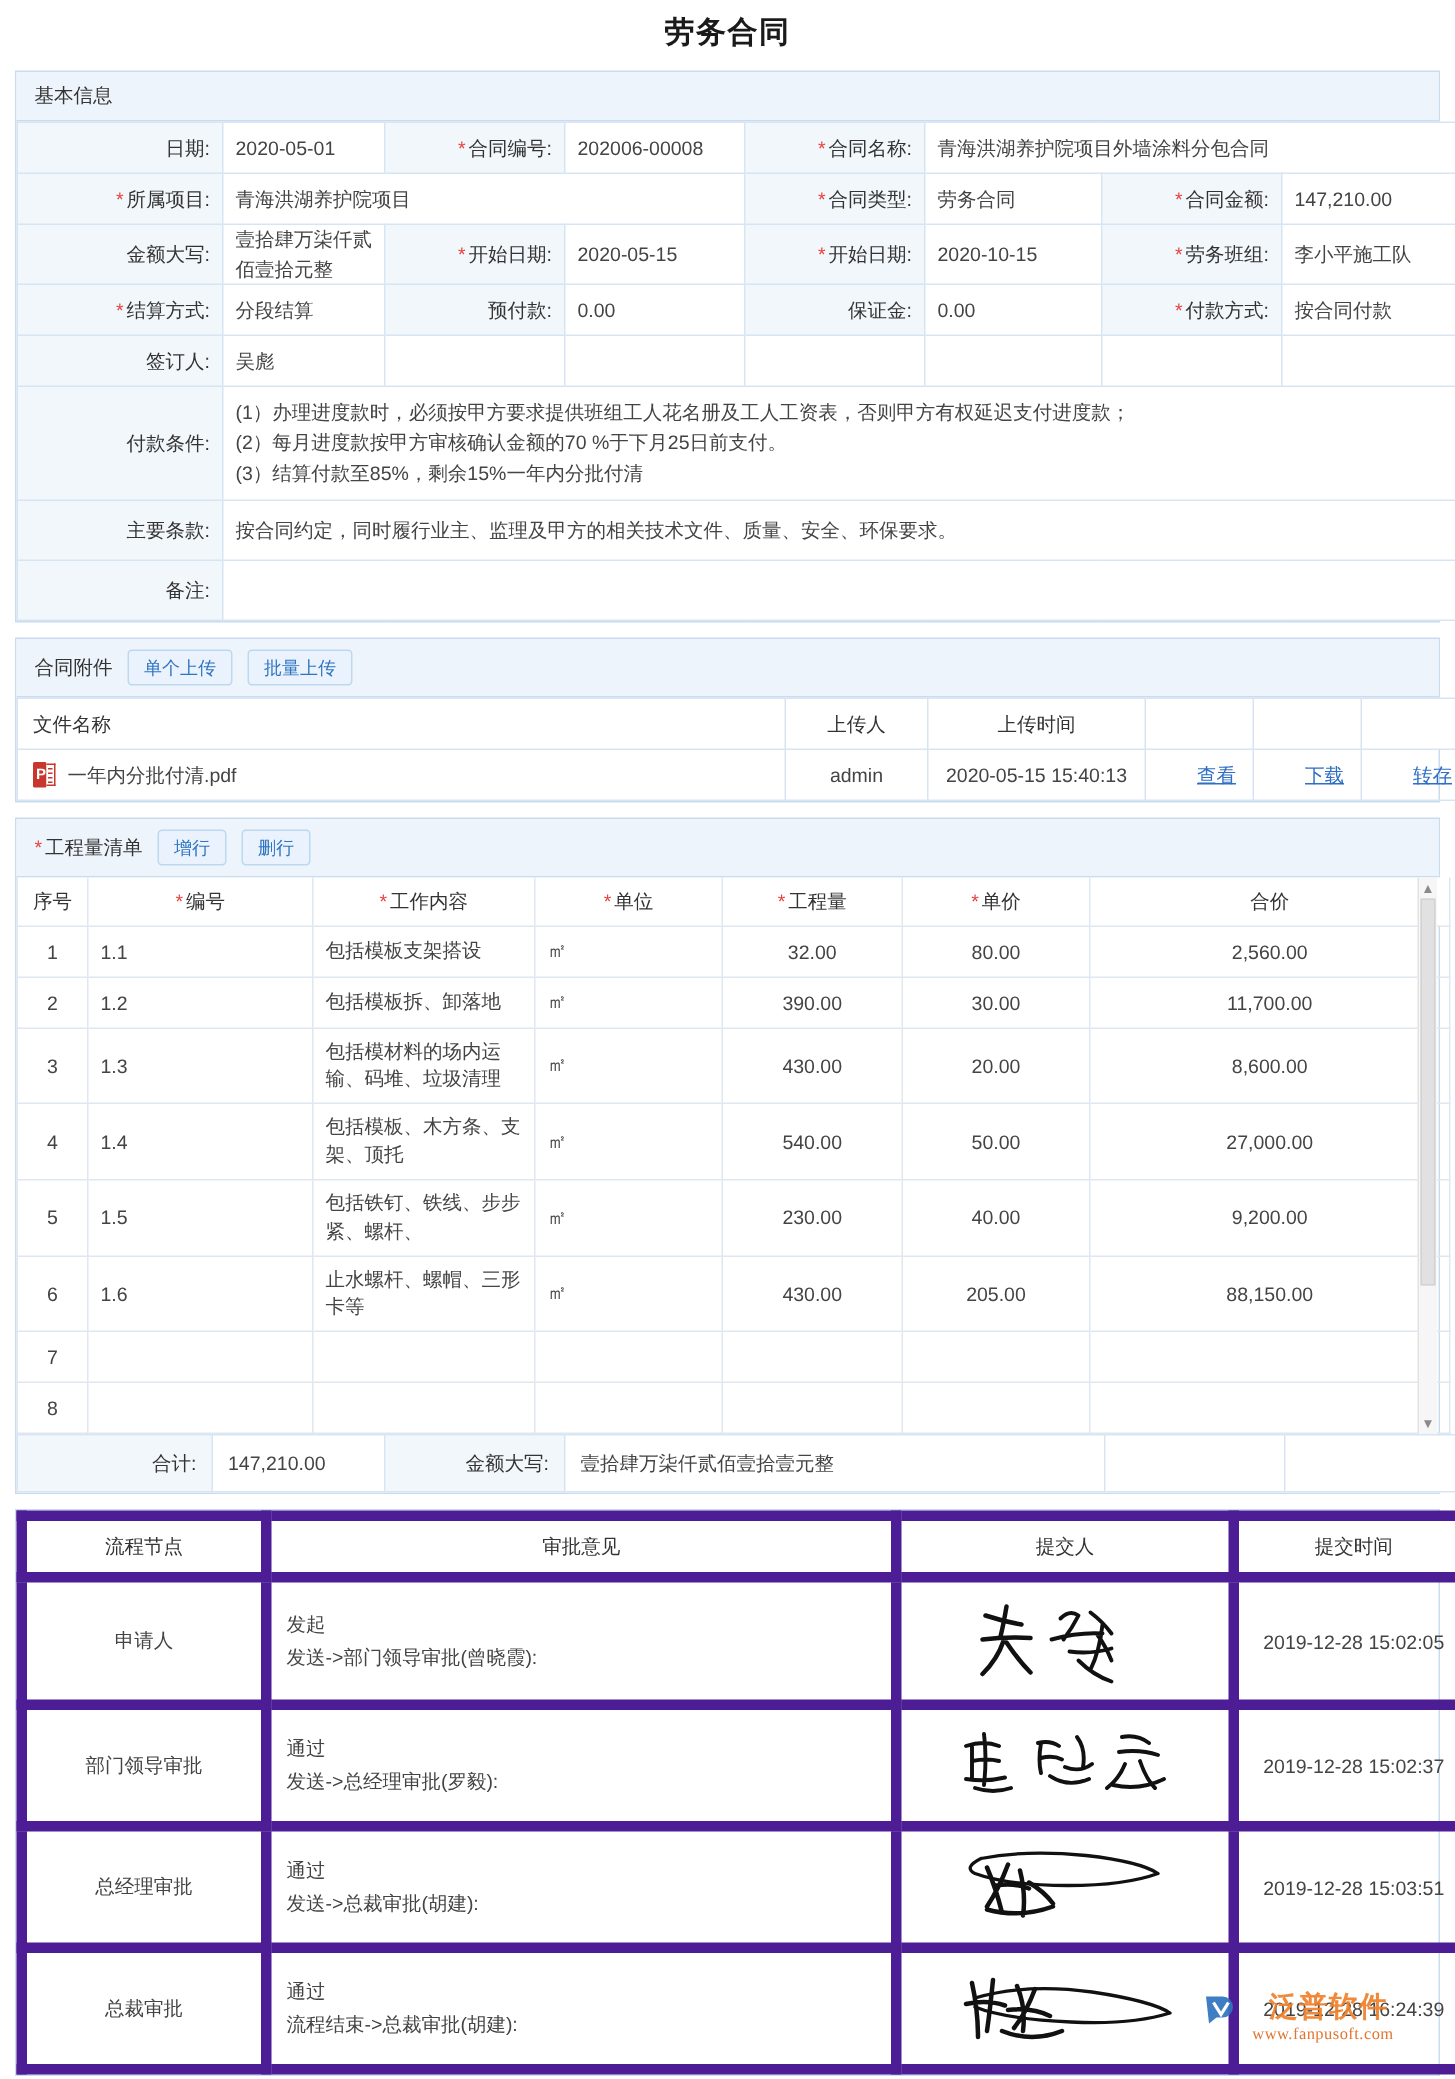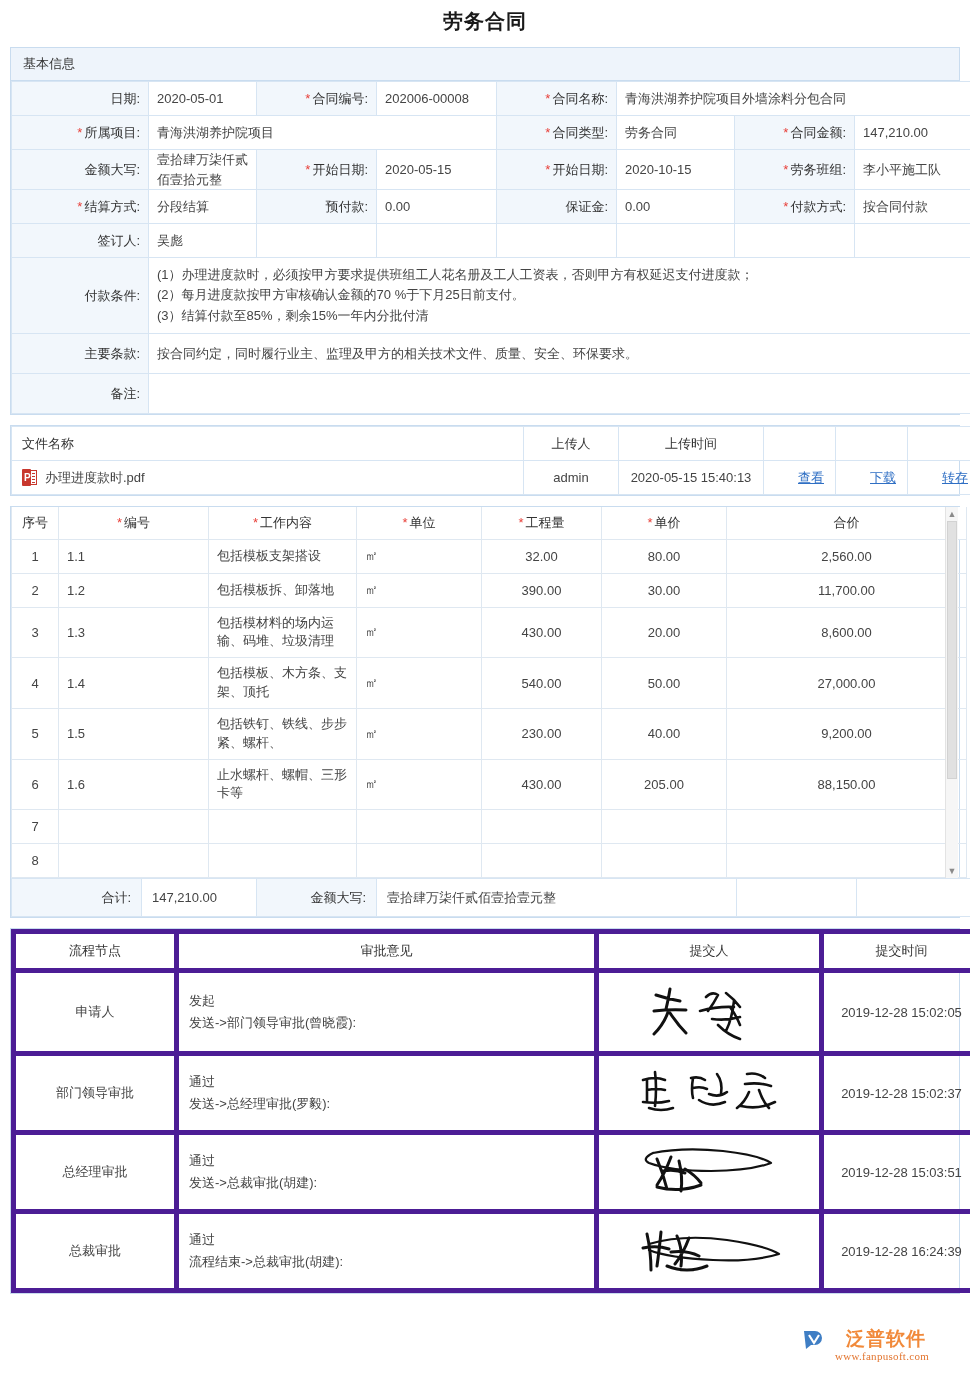--- a/index.html
+++ b/index.html
@@ -179,21 +179,21 @@
     background: #f2f7fc;
     color:#333;
   }
   table.bqfoot td.lab { text-align:right; white-space:nowrap; }
   table.bqfoot td.val { background:#ffffff; color:#444; text-align:left; }
   table.bqfoot td.blank { background:#ffffff; }
 
   
   table.flow { border-collapse: collapse; width:100%; table-layout:fixed; }
   table.flow th, table.flow td {
-    border: 5px solid #4c1d95;
+    border: 7px solid #4c1d95;
     font-size: 13px;
     font-weight: normal;
     padding: 8px 10px;
   }
   table.flow th { background:#ffffff; text-align:center; color:#333; height:36px; }
   table.flow td { color:#444; vertical-align: middle; }
   td.f-node { text-align:center; }
   td.f-op { text-align:left; line-height:1.75; white-space:pre-line; }
   td.f-sign { text-align:center; padding:2px; }
   td.f-time { text-align:center; white-space:nowrap; }
@@ -300,20 +300,25 @@
       </tr>
       <tr>
         <td class="lab"><span>备注:</span></td>
         <td class="val" colspan="7" style="height:40px"></td>
       </tr>
     </tbody>
   </table>
 </div>
 
 <div class="panel">
+  <div class="panel-head">
+    <span>合同附件</span>
+    <span class="btn-lite">单个上传</span>
+    <span class="btn-lite">批量上传</span>
+  </div>
   <table class="att">
     <colgroup>
       <col style="width:512px">
         <col style="width:95px">
         <col style="width:145px">
       <col style="width:72px">
         <col style="width:72px">
         <col style="width:72px">
     </colgroup>
     <thead>
@@ -329,34 +334,39 @@
     <tbody>
       <tr>
         <td class="left">
           <span class="file-cell">
             <span class="pdficon">
               <span class="lft"></span>
                 <span class="rgt">
                   <span></span>
                 </span>
             </span>
-            <span>办理进度款时.pdf</span>
+            <span>一年内分批付清.pdf</span>
           </span>
         </td>
         <td>admin</td>
         <td>2020-05-15 15:40:13</td>
         <td><a class="link">查看</a></td>
         <td><a class="link">下载</a></td>
         <td><a class="link">转存</a></td>
       </tr>
     </tbody>
   </table>
 </div>
 
 <div class="panel bq-wrap">
+  <div class="panel-head">
+    <span><span class="req">*</span><span>工程量清单</span></span>
+    <span class="btn-lite">增行</span>
+    <span class="btn-lite">删行</span>
+  </div>
 
   <div class="bq-scrollarea">
     <table class="bq">
       <colgroup>
         <col style="width:47px">
           <col style="width:150px">
           <col style="width:148px">
         <col style="width:125px">
           <col style="width:120px">
           <col style="width:125px">

